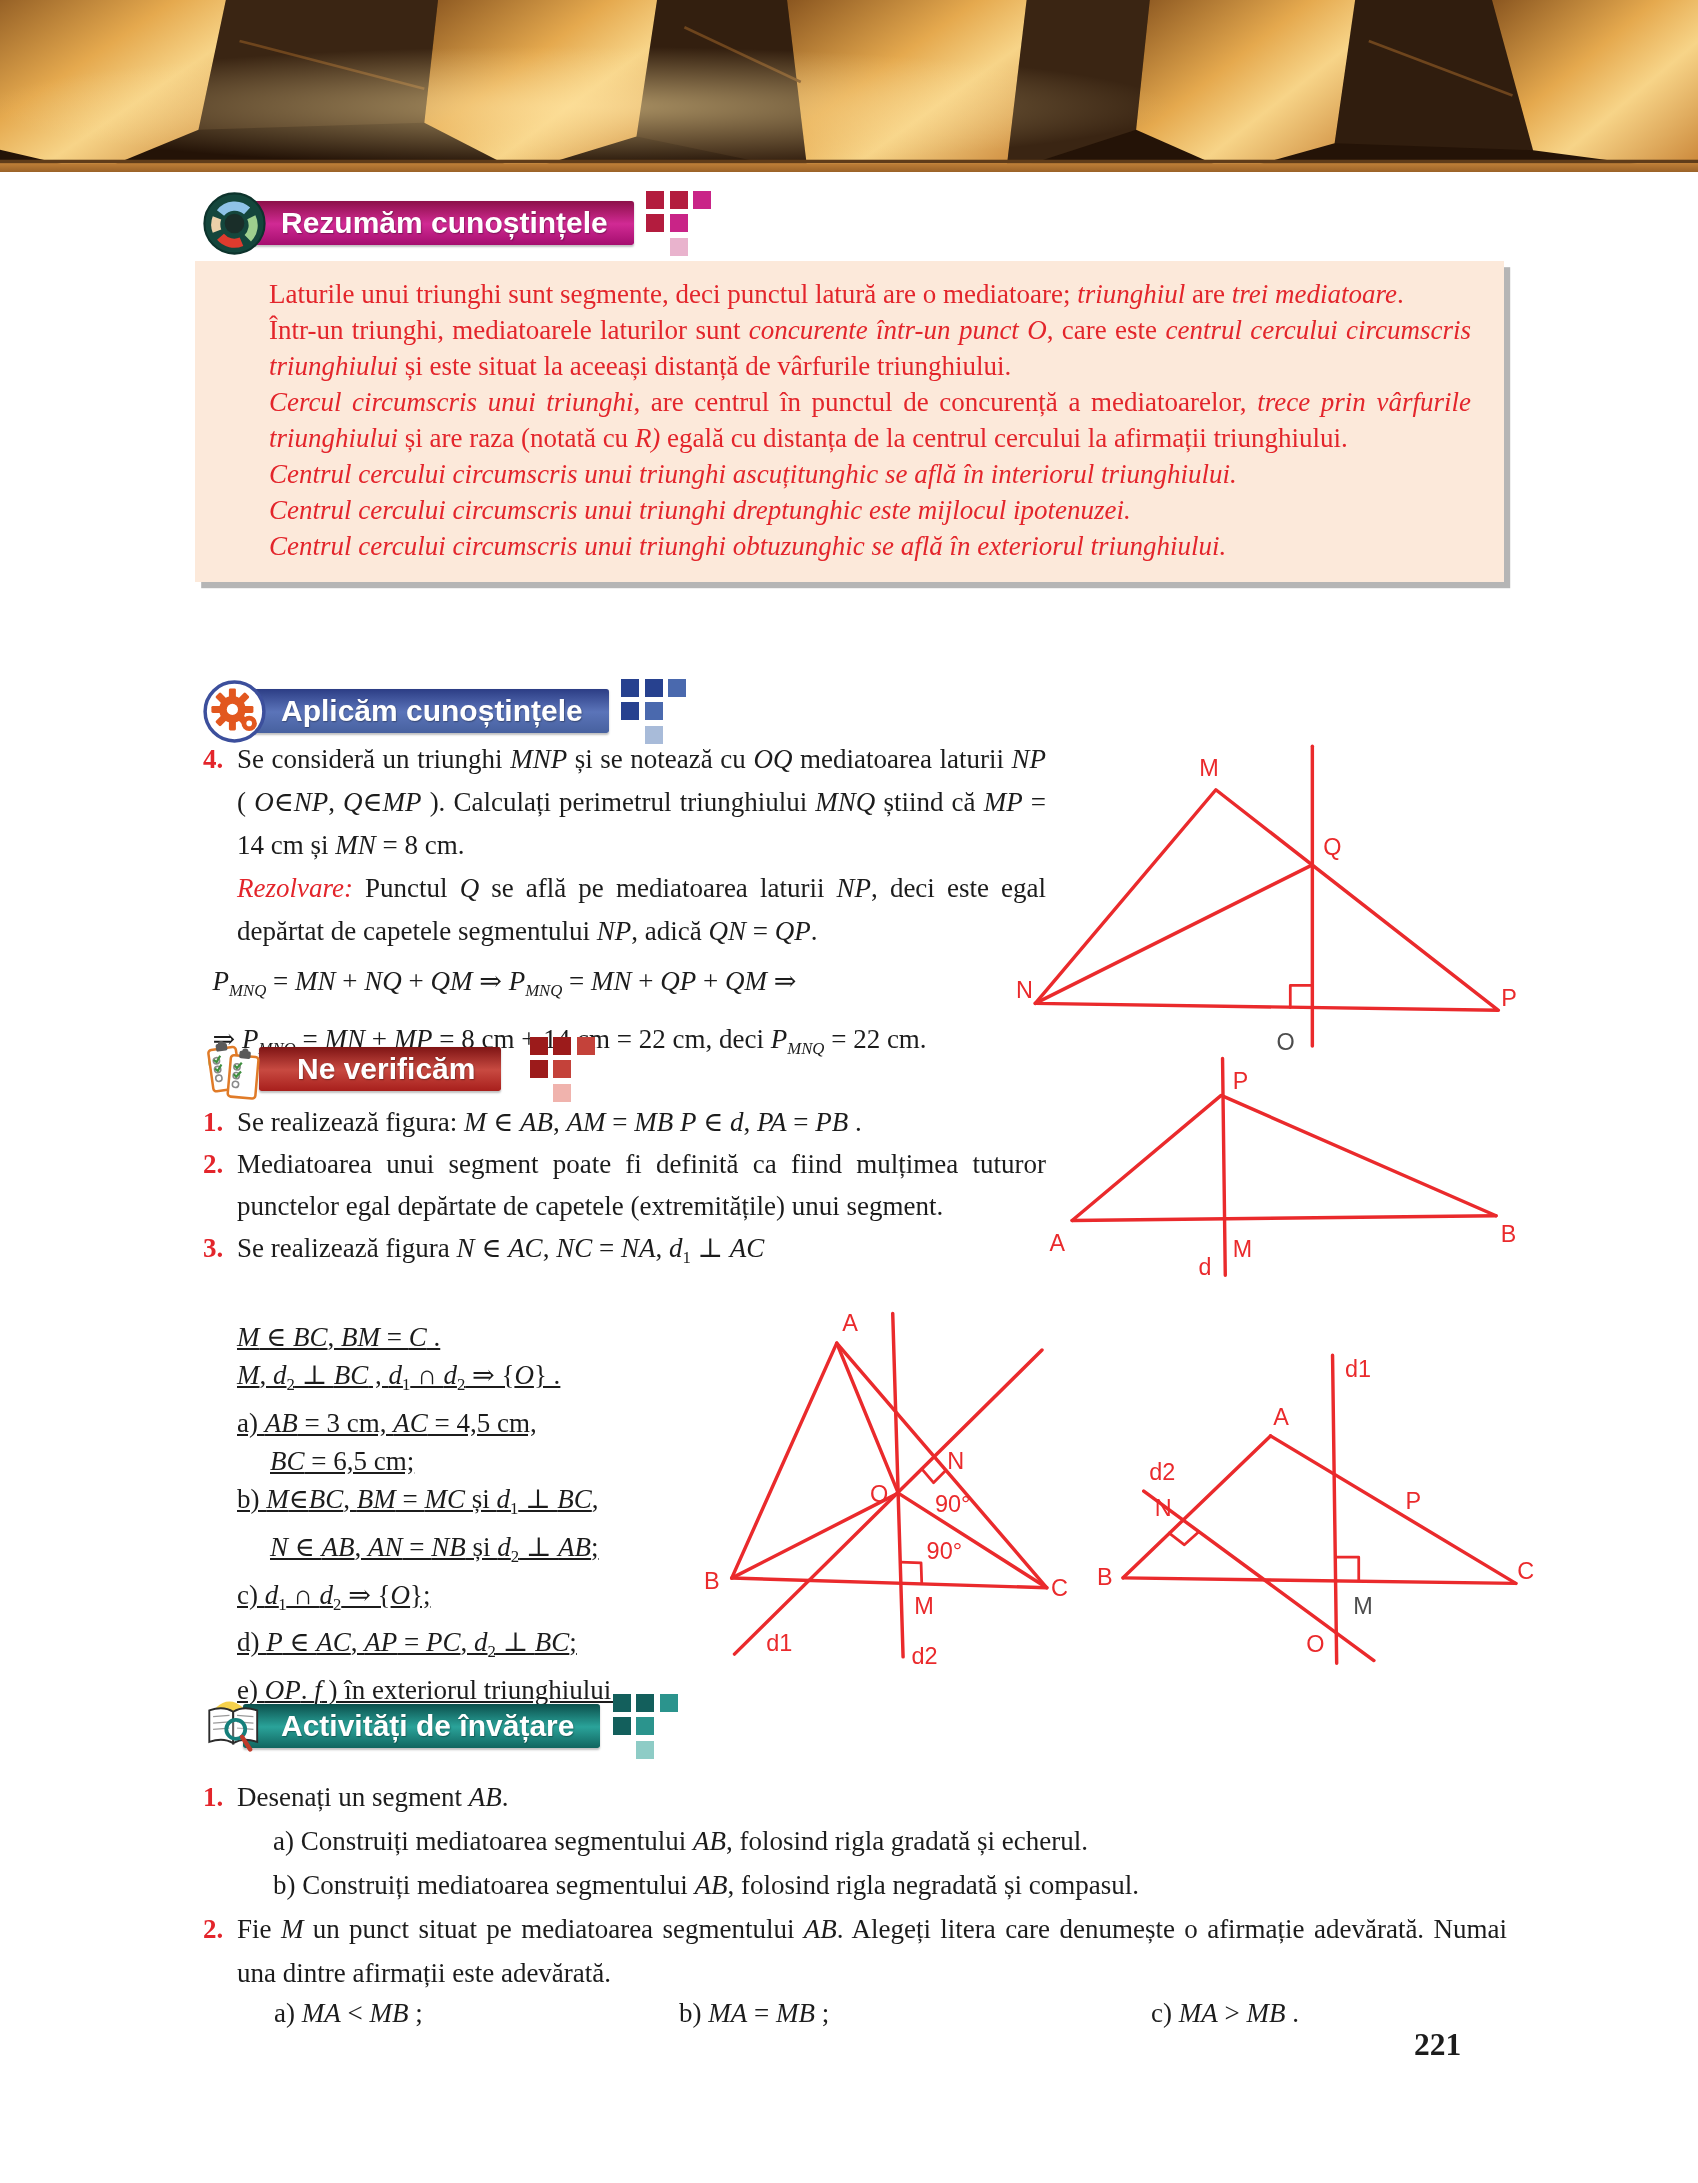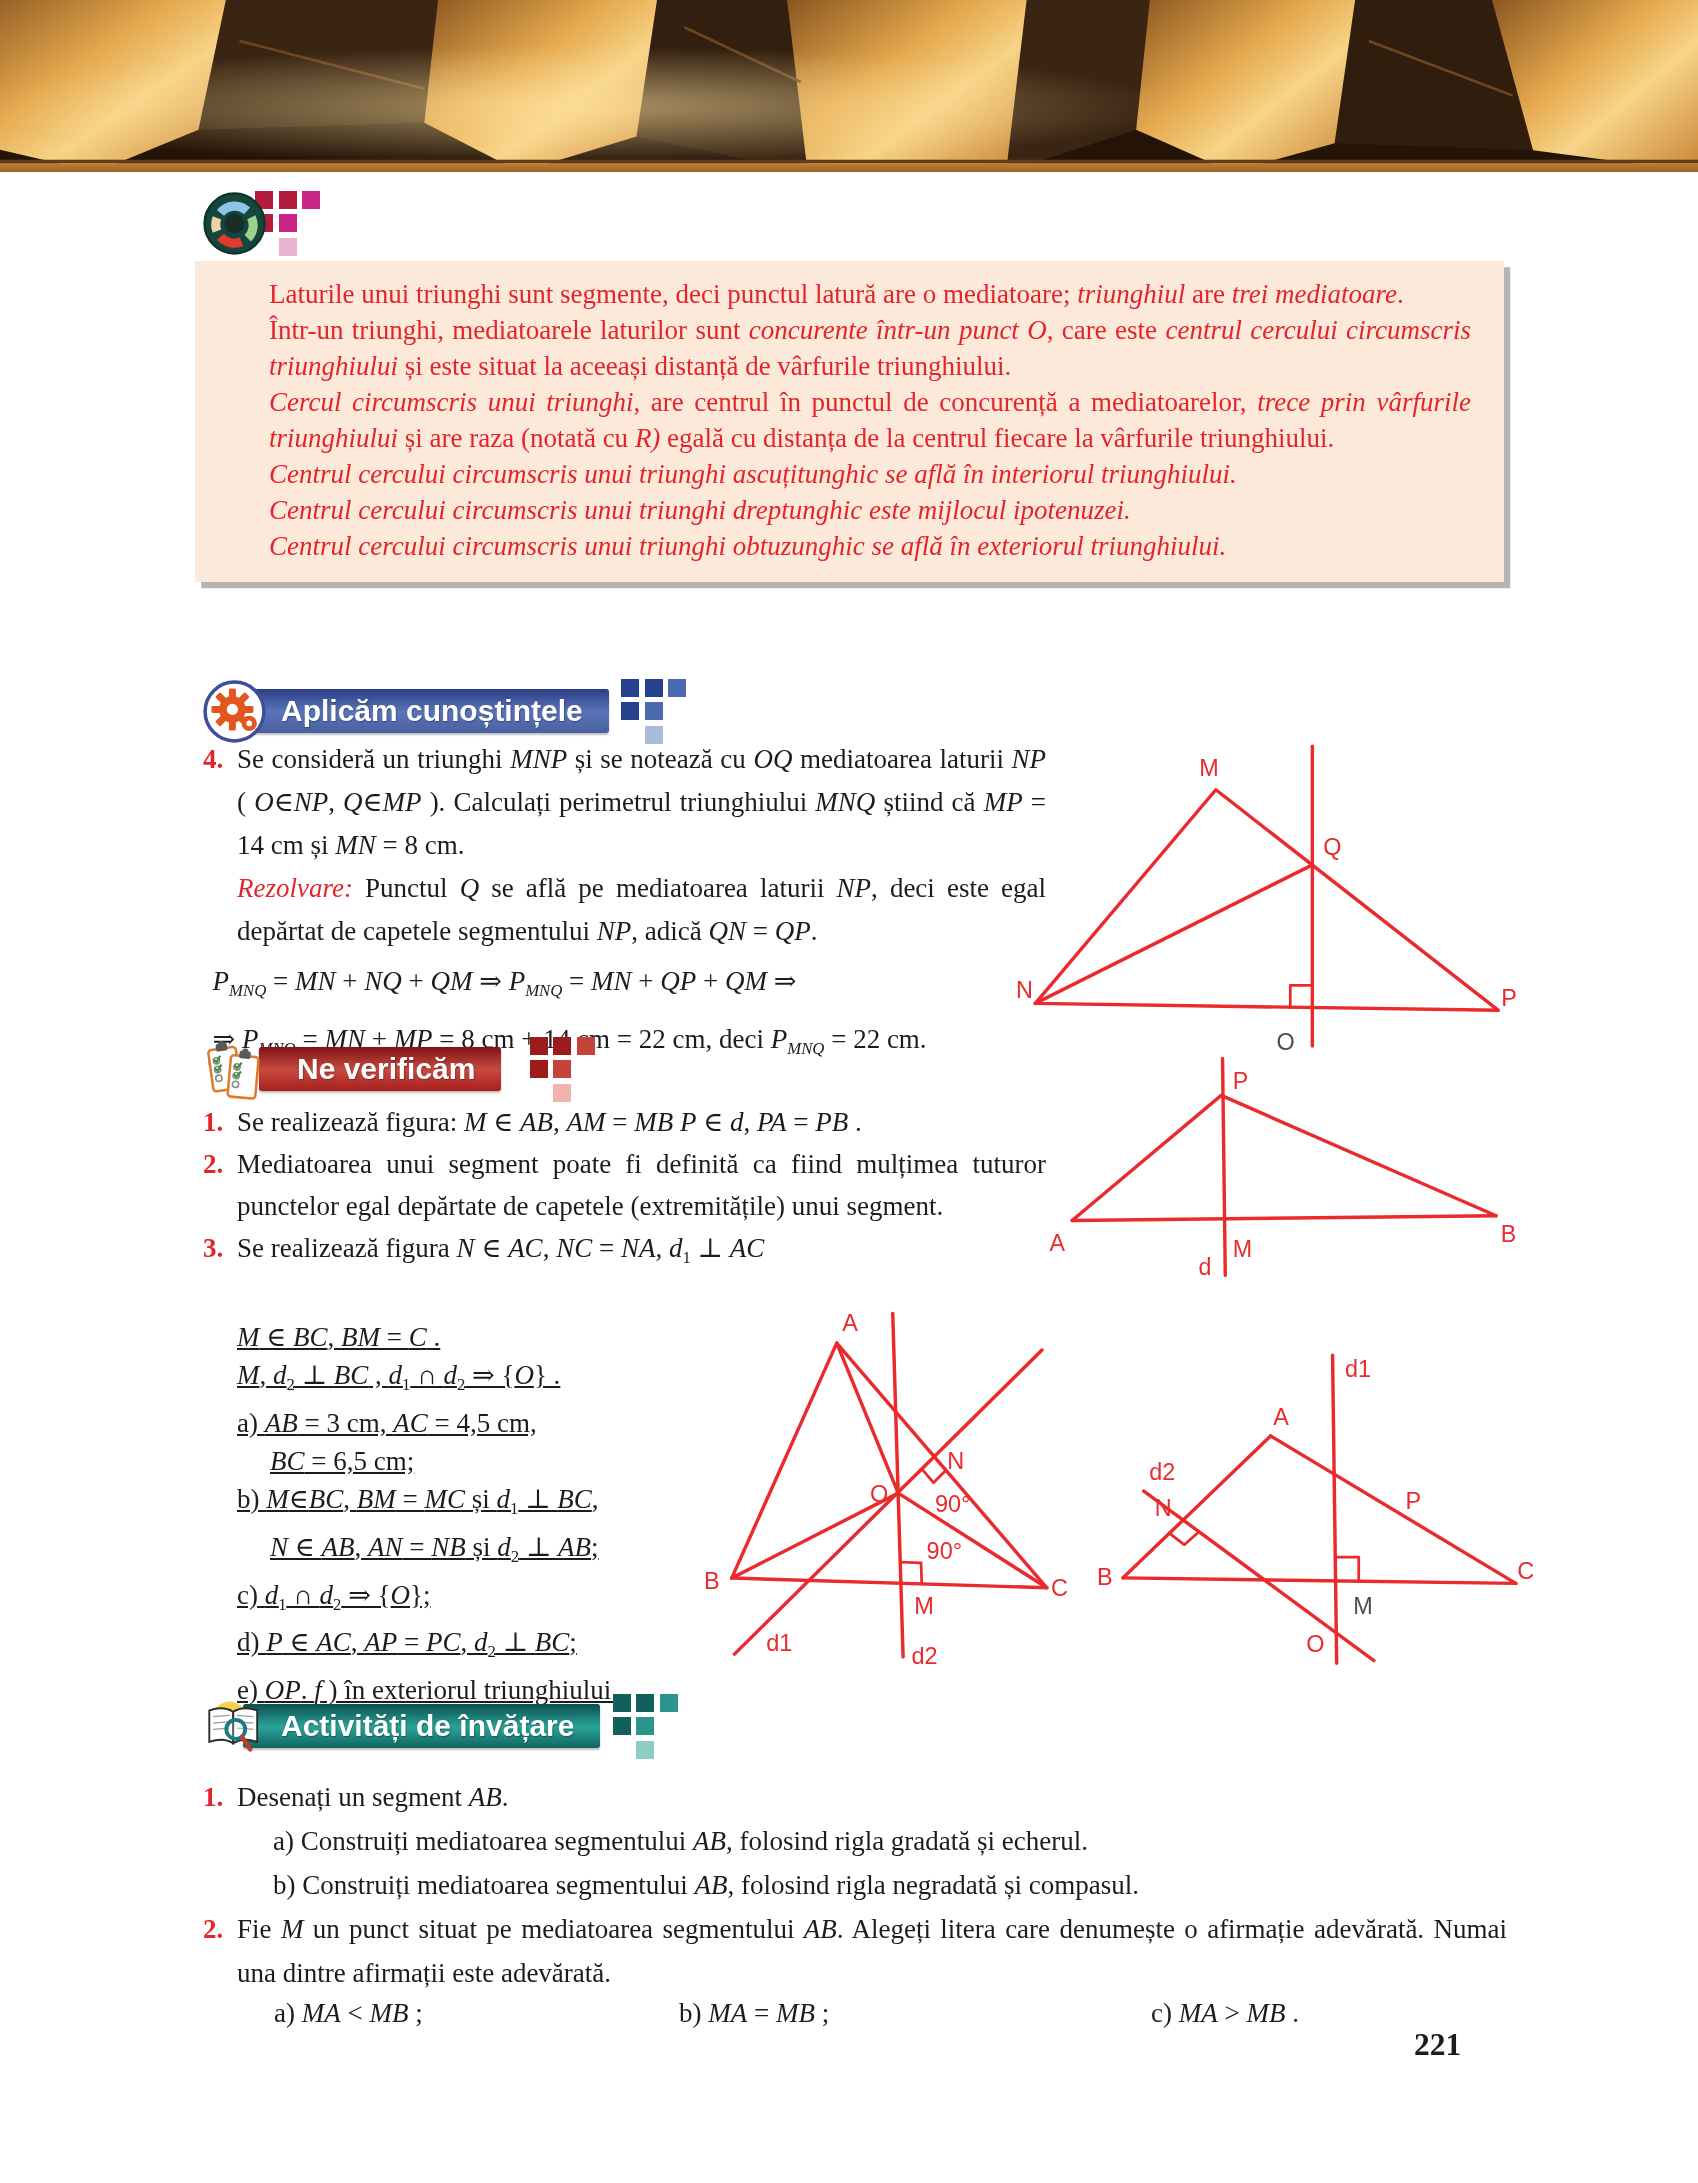--- a/index.html
+++ b/index.html
@@ -129,34 +129,37 @@
         <circle cx="45" cy="45" r="43" fill="#14463c" stroke="#0d332c" stroke-width="3"></circle>
         <g fill="none" stroke-width="13">
           <path d="M25 30 A26 26 0 0 1 63 27" stroke="#8fc3e8"></path>
           <path d="M69 36 A26 26 0 0 1 64 66" stroke="#9ed08e"></path>
           <path d="M55 71 A26 26 0 0 1 25 64" stroke="#de3b2e"></path>
           <path d="M20 56 A26 26 0 0 1 20 37" stroke="#ecd0a8"></path>
         </g>
         <circle cx="45" cy="45" r="14" fill="#1a2e29"></circle>
       </svg>
     </span>
+    <span class="badge-bar">
+      <span>Rezumăm cunoștințele</span>
+    </span>
     <span class="squares">
       <i class="s-a"></i>
         <i class="s-b"></i>
         <i class="s-c"></i>
         <i class="s-d"></i>
         <i class="s-e"></i>
         <i class="s-f"></i>
     </span>
   </div>
 
   <div class="summary-box">
       <div class="para"><span>Laturile unui triunghi sunt segmente, deci punctul latură are o mediatoare; </span><span class="it">triunghiul</span><span>  are </span><span class="it">trei mediatoare</span><span>.</span></div>
       <div class="para"><span>Într-un triunghi, mediatoarele laturilor sunt </span><span class="it">concurente într-un punct O</span><span>, care este </span><span class="it">centrul cercului circumscris triunghiului</span><span> și este situat la aceeași distanță de vârfurile triunghiului.</span></div>
-      <div class="para"><span class="it">Cercul circumscris unui triunghi</span><span>, are centrul în punctul de concurență a mediatoarelor, </span><span class="it">trece prin vârfurile triunghiului</span><span> și are raza (notată cu </span><span class="it">R)</span><span> egală cu distanța de la centrul fiecare la vârfurile triunghiului.</span></div>
+      <div class="para"><span class="it">Cercul circumscris unui triunghi</span><span>, are centrul în punctul de concurență a mediatoarelor, </span><span class="it">trece prin vârfurile triunghiului</span><span> și are raza (notată cu </span><span class="it">R)</span><span> egală cu distanța de la centrul cercului la afirmații triunghiului.</span></div>
       <div class="para"><span class="it">Centrul cercului circumscris unui triunghi ascuțitunghic se află în interiorul triunghiului.</span></div>
       <div class="para"><span class="it">Centrul cercului circumscris unui triunghi dreptunghic este mijlocul ipotenuzei.</span></div>
       <div class="para"><span class="it">Centrul cercului circumscris unui triunghi obtuzunghic se află în exteriorul triunghiului.</span></div>
     </div>
 
   <div class="badge badge-blue" id="badge-aplicam">
     <span class="badge-icon">
       <svg viewBox="0 0 90 90">
         <circle cx="45" cy="45" r="42" fill="#ffffff" stroke="#3c4f9c" stroke-width="5"></circle>
         <g fill="#e2571f">

